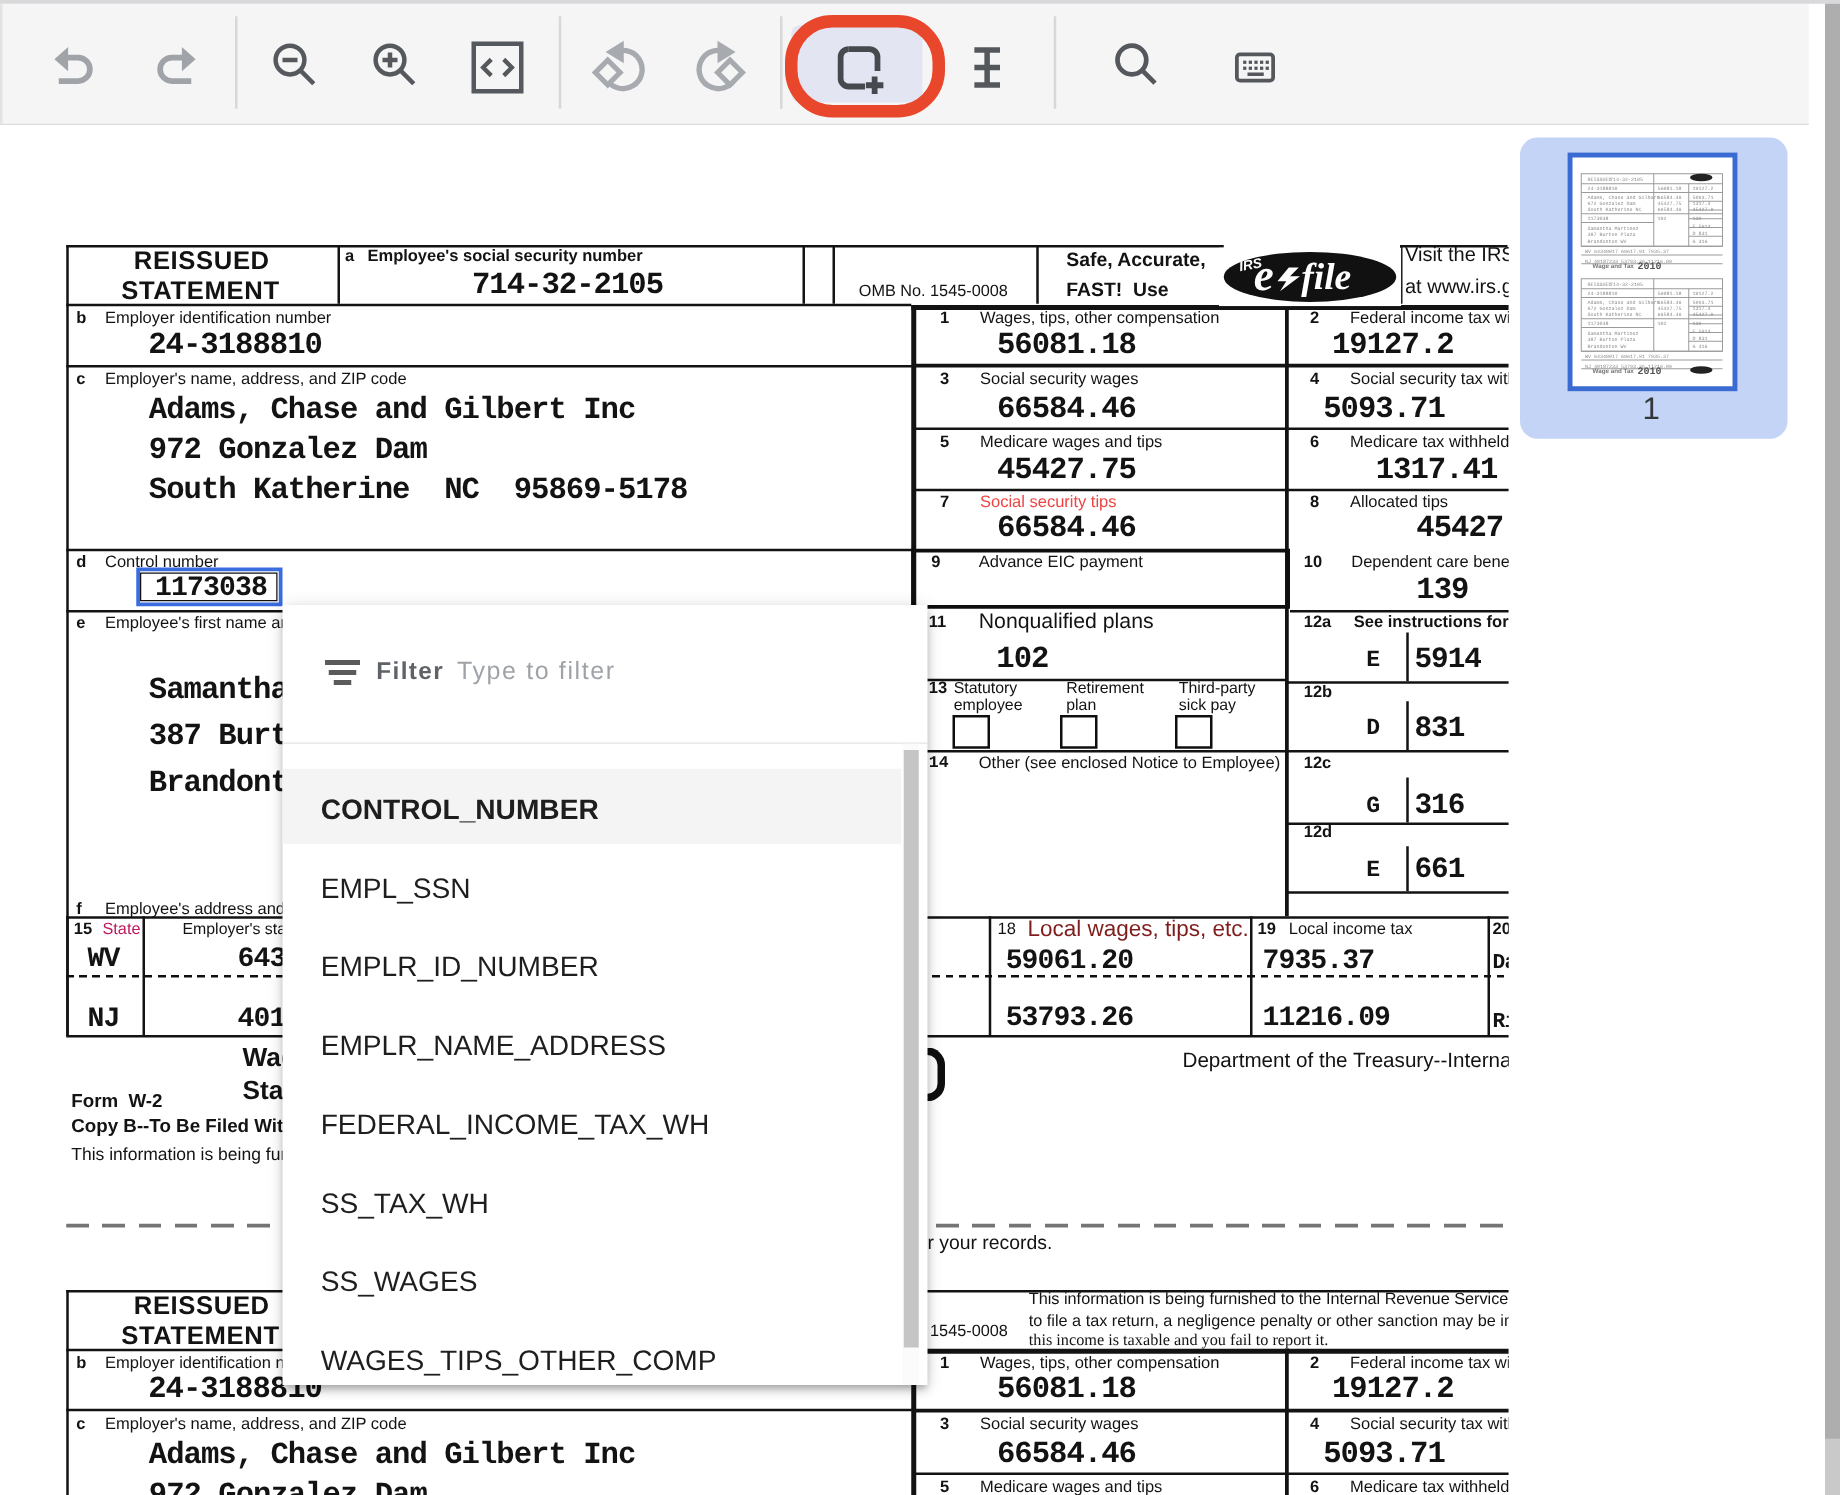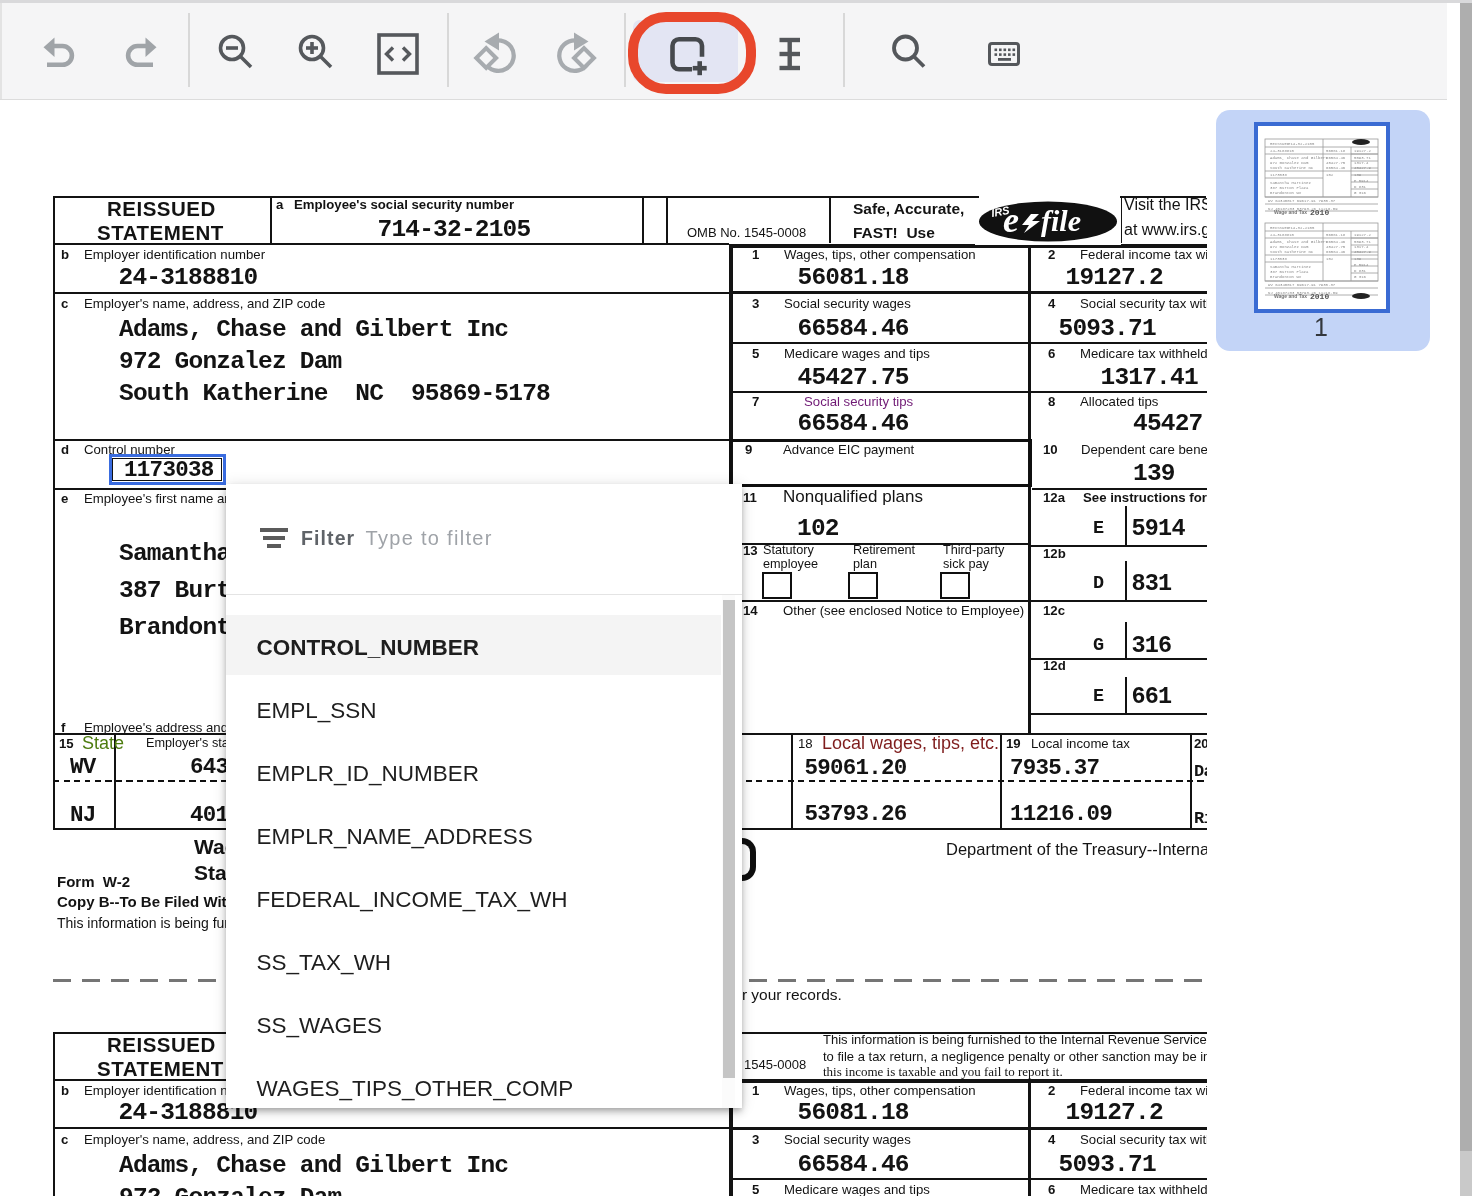--- a/index.html
+++ b/index.html
@@ -74,21 +74,21 @@
 <div style="position:absolute;left:1058.5px;top:328px;transform:translateY(-50%);font-family:'Liberation Mono',monospace;font-size:24.5px;font-weight:700;color:#131313;letter-spacing:-0.8px;white-space:pre;z-index:6;">5093.71</div>
 <div style="position:absolute;left:731px;top:342px;width:476px;height:2px;background:#131313;z-index:5"></div>
 <div style="position:absolute;left:752px;top:353px;transform:translateY(-50%);font-family:'Liberation Sans',sans-serif;font-size:13.2px;font-weight:700;color:#131313;letter-spacing:0;white-space:pre;z-index:6;">5</div>
 <div style="position:absolute;left:784px;top:353px;transform:translateY(-50%);font-family:'Liberation Sans',sans-serif;font-size:13.2px;font-weight:400;color:#131313;letter-spacing:0;white-space:pre;z-index:6;">Medicare wages and tips</div>
 <div style="position:absolute;left:1048px;top:353px;transform:translateY(-50%);font-family:'Liberation Sans',sans-serif;font-size:13.2px;font-weight:700;color:#131313;letter-spacing:0;white-space:pre;z-index:6;">6</div>
 <div style="position:absolute;left:1080px;top:353px;transform:translateY(-50%);font-family:'Liberation Sans',sans-serif;font-size:13.2px;font-weight:400;color:#131313;letter-spacing:0;white-space:pre;z-index:6;">Medicare tax withheld</div>
 <div style="position:absolute;left:797.5px;top:376.5px;transform:translateY(-50%);font-family:'Liberation Mono',monospace;font-size:24.5px;font-weight:700;color:#131313;letter-spacing:-0.8px;white-space:pre;z-index:6;">45427.75</div>
 <div style="position:absolute;left:1100.5px;top:376.5px;transform:translateY(-50%);font-family:'Liberation Mono',monospace;font-size:24.5px;font-weight:700;color:#131313;letter-spacing:-0.8px;white-space:pre;z-index:6;">1317.41</div>
 <div style="position:absolute;left:731px;top:391.3px;width:476px;height:2px;background:#131313;z-index:5"></div>
 <div style="position:absolute;left:752px;top:400.5px;transform:translateY(-50%);font-family:'Liberation Sans',sans-serif;font-size:13.2px;font-weight:700;color:#131313;letter-spacing:0;white-space:pre;z-index:6;">7</div>
-<div style="position:absolute;left:784px;top:400.5px;transform:translateY(-50%);font-family:'Liberation Sans',sans-serif;font-size:13.2px;font-weight:400;color:#701a75;letter-spacing:0;white-space:pre;z-index:6;margin-left:20px;">Social security tips</div>
+<div style="position:absolute;left:784px;top:400.5px;transform:translateY(-50%);font-family:'Liberation Sans',sans-serif;font-size:13.2px;font-weight:400;color:#ef4444;letter-spacing:0;white-space:pre;z-index:6;">Social security tips</div>
 <div style="position:absolute;left:1048px;top:400.5px;transform:translateY(-50%);font-family:'Liberation Sans',sans-serif;font-size:13.2px;font-weight:700;color:#131313;letter-spacing:0;white-space:pre;z-index:6;">8</div>
 <div style="position:absolute;left:1080px;top:400.5px;transform:translateY(-50%);font-family:'Liberation Sans',sans-serif;font-size:13.2px;font-weight:400;color:#131313;letter-spacing:0;white-space:pre;z-index:6;">Allocated tips</div>
 <div style="position:absolute;left:797.5px;top:423px;transform:translateY(-50%);font-family:'Liberation Mono',monospace;font-size:24.5px;font-weight:700;color:#131313;letter-spacing:-0.8px;white-space:pre;z-index:6;">66584.46</div>
 <div style="position:absolute;left:1133px;top:423px;transform:translateY(-50%);font-family:'Liberation Mono',monospace;font-size:24.5px;font-weight:700;color:#131313;letter-spacing:-0.8px;white-space:pre;z-index:6;">45427.9</div>
 <div style="position:absolute;left:729px;top:438.6px;width:303px;height:48.5px;border:3.5px solid #0f0f0f;box-sizing:border-box;z-index:6"></div>
 <div style="position:absolute;left:745px;top:449px;transform:translateY(-50%);font-family:'Liberation Sans',sans-serif;font-size:13.2px;font-weight:700;color:#131313;letter-spacing:0;white-space:pre;z-index:6;">9</div>
 <div style="position:absolute;left:783px;top:449px;transform:translateY(-50%);font-family:'Liberation Sans',sans-serif;font-size:13.2px;font-weight:400;color:#131313;letter-spacing:0;white-space:pre;z-index:6;">Advance EIC payment</div>
 <div style="position:absolute;left:1043px;top:449px;transform:translateY(-50%);font-family:'Liberation Sans',sans-serif;font-size:13.2px;font-weight:700;color:#131313;letter-spacing:0;white-space:pre;z-index:6;">10</div>
 <div style="position:absolute;left:1081px;top:449px;transform:translateY(-50%);font-family:'Liberation Sans',sans-serif;font-size:13.2px;font-weight:400;color:#131313;letter-spacing:0;white-space:pre;z-index:6;">Dependent care benefits</div>
 <div style="position:absolute;left:1133px;top:472.7px;transform:translateY(-50%);font-family:'Liberation Mono',monospace;font-size:24.5px;font-weight:700;color:#131313;letter-spacing:-0.8px;white-space:pre;z-index:6;">139</div>
@@ -112,41 +112,41 @@
 <div style="position:absolute;left:943px;top:564px;transform:translateY(-50%);font-family:'Liberation Sans',sans-serif;font-size:12.7px;font-weight:400;color:#131313;letter-spacing:0;white-space:pre;z-index:6;">sick pay</div>
 <div style="position:absolute;left:761.5px;top:571.5px;width:30px;height:27px;border:2px solid #0f0f0f;box-sizing:border-box;z-index:6"></div>
 <div style="position:absolute;left:848px;top:571.5px;width:30px;height:27px;border:2px solid #0f0f0f;box-sizing:border-box;z-index:6"></div>
 <div style="position:absolute;left:940px;top:571.5px;width:30px;height:27px;border:2px solid #0f0f0f;box-sizing:border-box;z-index:6"></div>
 <div style="position:absolute;left:1043px;top:553px;transform:translateY(-50%);font-family:'Liberation Sans',sans-serif;font-size:13.2px;font-weight:700;color:#131313;letter-spacing:0;white-space:pre;z-index:6;">12b</div>
 <div style="position:absolute;left:1093px;top:583px;transform:translateY(-50%);font-family:'Liberation Mono',monospace;font-size:18.5px;font-weight:700;color:#131313;letter-spacing:-0.6px;white-space:pre;z-index:6;">D</div>
 <div style="position:absolute;left:1131.5px;top:583px;transform:translateY(-50%);font-family:'Liberation Mono',monospace;font-size:23.5px;font-weight:700;color:#131313;letter-spacing:-0.8px;white-space:pre;z-index:6;">831</div>
 <div style="position:absolute;left:1125px;top:561px;width:2px;height:39px;background:#131313;z-index:5"></div>
 <div style="position:absolute;left:1028px;top:600px;width:179px;height:2px;background:#131313;z-index:5"></div>
 <div style="position:absolute;left:731px;top:600px;width:297px;height:2px;background:#131313;z-index:5"></div>
-<div style="position:absolute;left:743px;top:610px;transform:translateY(-50%);font-family:Liberation Sans, sans-serif;font-size:13.2px;font-weight:700;color:#131313;letter-spacing:0;white-space:pre;z-index:6;">14</div>
+<div style="position:absolute;left:743px;top:610px;transform:translateY(-50%);font-family:Liberation Mono, monospace;font-size:13.2px;font-weight:700;color:#131313;letter-spacing:0;white-space:pre;z-index:6;">14</div>
 <div style="position:absolute;left:783px;top:610px;transform:translateY(-50%);font-family:'Liberation Sans',sans-serif;font-size:13.2px;font-weight:400;color:#131313;letter-spacing:0;white-space:pre;z-index:6;">Other (see enclosed Notice to Employee)</div>
 <div style="position:absolute;left:1043px;top:610px;transform:translateY(-50%);font-family:'Liberation Sans',sans-serif;font-size:13.2px;font-weight:700;color:#131313;letter-spacing:0;white-space:pre;z-index:6;">12c</div>
 <div style="position:absolute;left:1093px;top:645px;transform:translateY(-50%);font-family:'Liberation Mono',monospace;font-size:18.5px;font-weight:700;color:#131313;letter-spacing:-0.6px;white-space:pre;z-index:6;">G</div>
 <div style="position:absolute;left:1131.5px;top:645px;transform:translateY(-50%);font-family:'Liberation Mono',monospace;font-size:23.5px;font-weight:700;color:#131313;letter-spacing:-0.8px;white-space:pre;z-index:6;">316</div>
 <div style="position:absolute;left:1125px;top:622px;width:2px;height:36px;background:#131313;z-index:5"></div>
 <div style="position:absolute;left:1028px;top:658px;width:179px;height:2px;background:#131313;z-index:5"></div>
 <div style="position:absolute;left:1043px;top:665px;transform:translateY(-50%);font-family:Liberation Sans, sans-serif;font-size:13.2px;font-weight:700;color:#131313;letter-spacing:0;white-space:pre;z-index:6;">12d</div>
 <div style="position:absolute;left:1093px;top:696px;transform:translateY(-50%);font-family:'Liberation Mono',monospace;font-size:18.5px;font-weight:700;color:#131313;letter-spacing:-0.6px;white-space:pre;z-index:6;">E</div>
 <div style="position:absolute;left:1131.5px;top:696px;transform:translateY(-50%);font-family:'Liberation Mono',monospace;font-size:23.5px;font-weight:700;color:#131313;letter-spacing:-0.8px;white-space:pre;z-index:6;">661</div>
 <div style="position:absolute;left:1125px;top:677px;width:2px;height:36px;background:#131313;z-index:5"></div>
 <div style="position:absolute;left:1028px;top:713px;width:179px;height:2px;background:#131313;z-index:5"></div>
 <div style="position:absolute;left:53px;top:733px;width:1154px;height:2px;background:#131313;z-index:5"></div>
 <div style="position:absolute;left:53px;top:827.5px;width:1154px;height:2px;background:#131313;z-index:5"></div>
 <div style="position:absolute;left:53px;top:733px;width:2px;height:96px;background:#131313;z-index:5"></div>
 <div style="position:absolute;left:114px;top:733px;width:2px;height:96px;background:#131313;z-index:5"></div>
 <div style="position:absolute;left:791px;top:733px;width:2px;height:96px;background:#131313;z-index:5"></div>
 <div style="position:absolute;left:1000px;top:733px;width:2px;height:96px;background:#131313;z-index:5"></div>
 <div style="position:absolute;left:1190px;top:733px;width:2px;height:96px;background:#131313;z-index:5"></div>
 <div style="position:absolute;left:59px;top:743px;transform:translateY(-50%);font-family:'Liberation Sans',sans-serif;font-size:13.2px;font-weight:700;color:#131313;letter-spacing:0;white-space:pre;z-index:6;">15</div>
-<div style="position:absolute;left:82px;top:743px;transform:translateY(-50%);font-family:'Liberation Sans',sans-serif;font-size:18px;font-weight:400;color:#4d7c0f;letter-spacing:0;white-space:pre;z-index:6;">State</div>
+<div style="position:absolute;left:82px;top:743px;transform:translateY(-50%);font-family:'Liberation Sans',sans-serif;font-size:13px;font-weight:400;color:#be185d;letter-spacing:0;white-space:pre;z-index:6;">State</div>
 <div style="position:absolute;left:146px;top:743px;transform:translateY(-50%);font-family:'Liberation Sans',sans-serif;font-size:12.7px;font-weight:400;color:#131313;letter-spacing:0;white-space:pre;z-index:6;">Employer's state ID number</div>
 <div style="position:absolute;left:798px;top:743px;transform:translateY(-50%);font-family:'Liberation Sans',sans-serif;font-size:13.2px;font-weight:400;color:#131313;letter-spacing:0;white-space:pre;z-index:6;">18</div>
 <div style="position:absolute;left:822px;top:743px;transform:translateY(-50%);font-family:'Liberation Sans',sans-serif;font-size:18px;font-weight:400;color:#7f1d1d;letter-spacing:0;white-space:pre;z-index:6;">Local wages, tips, etc.</div>
 <div style="position:absolute;left:1006px;top:743px;transform:translateY(-50%);font-family:'Liberation Sans',sans-serif;font-size:13.2px;font-weight:700;color:#131313;letter-spacing:0;white-space:pre;z-index:6;">19</div>
 <div style="position:absolute;left:1031px;top:743px;transform:translateY(-50%);font-family:'Liberation Sans',sans-serif;font-size:13.2px;font-weight:400;color:#131313;letter-spacing:0;white-space:pre;z-index:6;">Local income tax</div>
 <div style="position:absolute;left:1194px;top:743px;transform:translateY(-50%);font-family:'Liberation Sans',sans-serif;font-size:13.2px;font-weight:700;color:#131313;letter-spacing:0;white-space:pre;z-index:6;">20</div>
 
 <div style="position:absolute;left:70px;top:766.5px;transform:translateY(-50%);font-family:'Liberation Mono',monospace;font-size:22.5px;font-weight:700;color:#131313;letter-spacing:-0.75px;white-space:pre;z-index:6;">WV</div>
 <div style="position:absolute;left:190px;top:766.5px;transform:translateY(-50%);font-family:'Liberation Mono',monospace;font-size:22.5px;font-weight:700;color:#131313;letter-spacing:-0.75px;white-space:pre;z-index:6;">64340017</div>
 <div style="position:absolute;left:804.5px;top:767.5px;transform:translateY(-50%);font-family:'Liberation Mono',monospace;font-size:22.5px;font-weight:700;color:#131313;letter-spacing:-0.75px;white-space:pre;z-index:6;">59061.20</div>

